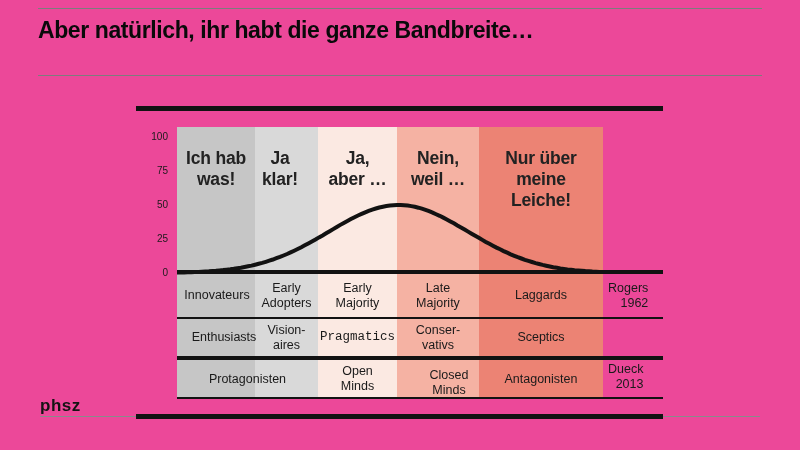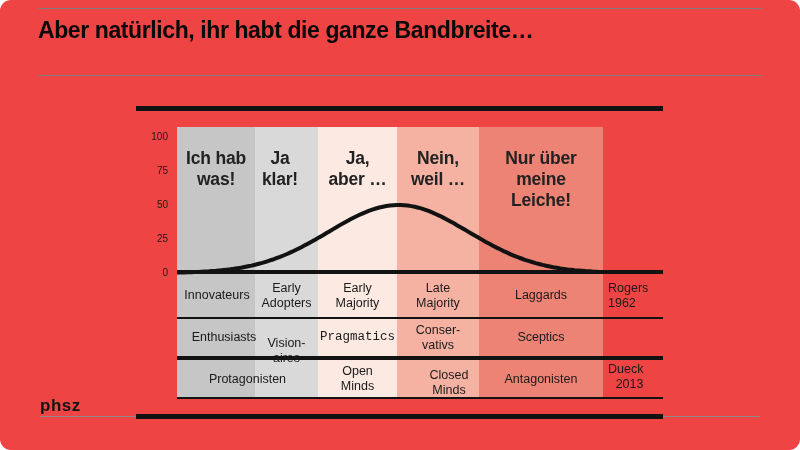--- a/index.html
+++ b/index.html
@@ -2,21 +2,21 @@
 <html><head>
 <meta charset="utf-8">
 <style>
   * { margin: 0; padding: 0; box-sizing: border-box; }
   html, body {
     width: 800px; height: 450px;
     background: #ffffff;
     font-family: "Liberation Sans", sans-serif;
     overflow: hidden;
   }
-  .slide { position: relative; width: 800px; height: 450px; background: #ef4444; border-radius: 11px; }
+  .slide { position: relative; width: 800px; height: 450px; background: #ec4899; }
 
   .rule { position: absolute; height: 1px; background: #7d7d7d; }
   .rule-top    { left: 38px; top: 8px;  width: 724px; }
   .rule-title  { left: 38px; top: 75px; width: 724px; }
   .rule-footer { left: 40px; top: 416px; width: 720px; background: #8a8a8a; }
 
   .page-title {
     position: absolute; left: 38px; top: 17px;
     font-size: 23px; font-weight: bold; color: #0a0a0a;
     letter-spacing: -0.4px; white-space: nowrap;
@@ -104,24 +104,24 @@
       </div>
     <div id="table">
         <div class="cell" style="left: 177px; width: 80px; top: 274px; height: 43px;">Innovateurs</div>
         <div class="cell" style="left: 255px; width: 63px; top: 274px; height: 43px;">Early
 Adopters</div>
         <div class="cell" style="left: 318px; width: 79px; top: 274px; height: 43px;">Early
 Majority</div>
         <div class="cell" style="left: 397px; width: 82px; top: 274px; height: 43px;">Late
 Majority</div>
         <div class="cell" style="left: 479px; width: 124px; top: 274px; height: 43px;">Laggards</div>
-        <div class="source-label" style="top: 274px; height: 43px;">Rogers
+        <div class="source-label" style="top: 274px; height: 43px; text-align: right;">Rogers
 1962</div>
         <div class="cell" style="left: 185px; width: 78px; top: 319px; height: 37px;">Enthusiasts</div>
-        <div class="cell" style="left: 255px; width: 63px; top: 332px; height: 37px;">Vision-
+        <div class="cell" style="left: 255px; width: 63px; top: 319px; height: 37px;">Vision-
 aires</div>
         <div class="cell" style="left: 318px; width: 79px; top: 319px; height: 37px; font-family: Liberation Mono, monospace;">Pragmatics</div>
         <div class="cell" style="left: 397px; width: 82px; top: 319px; height: 37px;">Conser-
 vativs</div>
         <div class="cell" style="left: 479px; width: 124px; top: 319px; height: 37px;">Sceptics</div>
         <div class="cell" style="left: 177px; width: 141px; top: 360px; height: 38px;">Protagonisten</div>
         <div class="cell" style="left: 318px; width: 79px; top: 360px; height: 38px;">Open
 Minds</div>
         <div class="cell" style="left: 397px; width: 104px; top: 364px; height: 38px;">Closed
 Minds</div>

